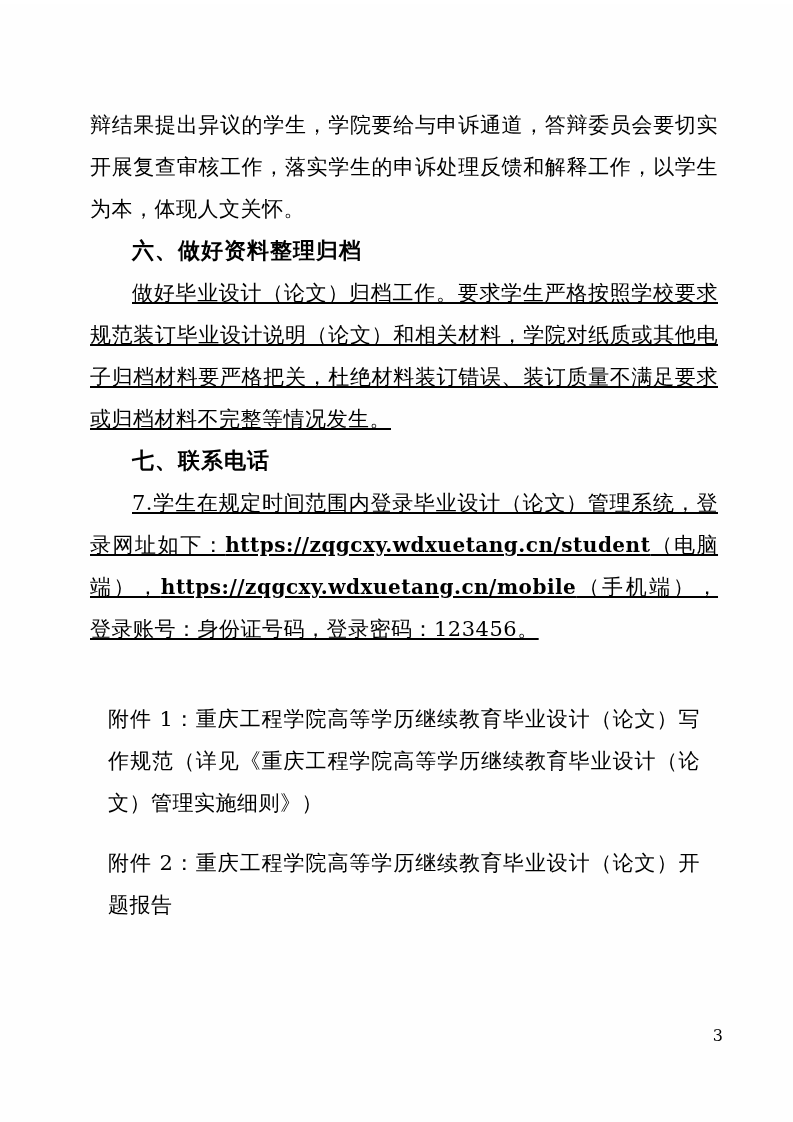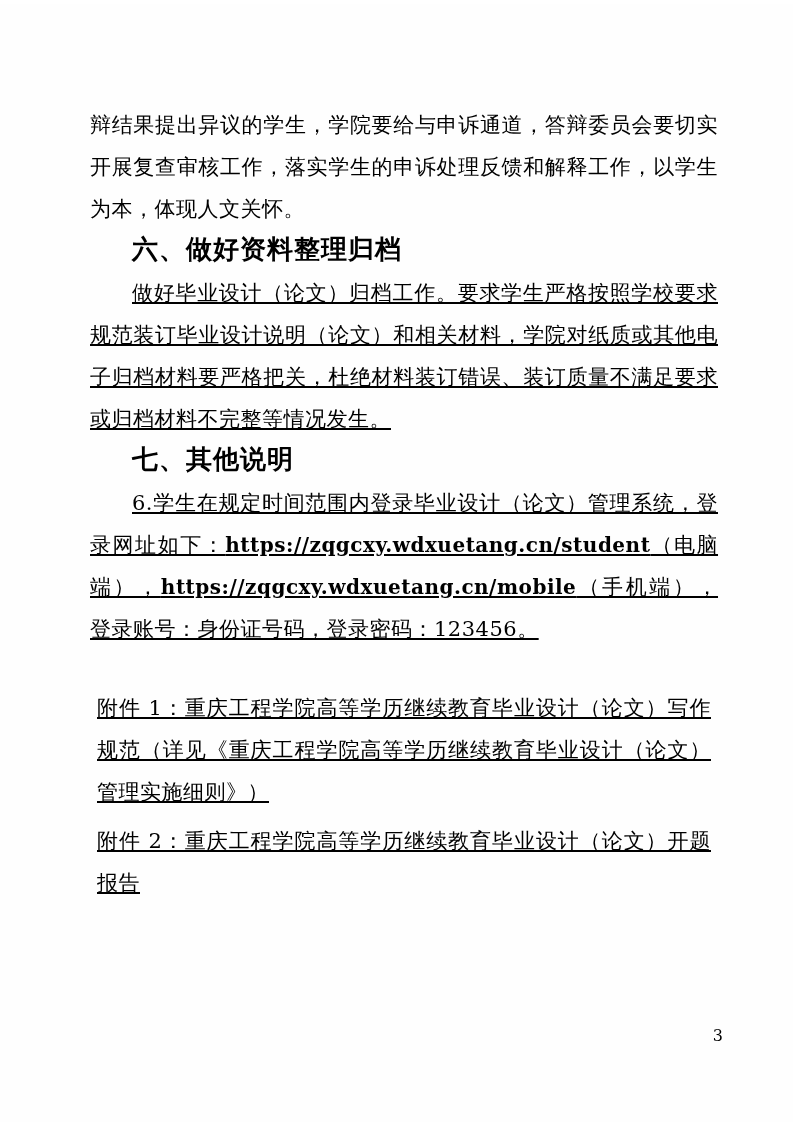--- a/index.html
+++ b/index.html
@@ -35,41 +35,40 @@
     letter-spacing: 0.5px;
     text-align: justify;
     margin: 0;
     font-family: "DejaVu Serif", serif;
   }
   .indent {
     text-indent: 42px;
     text-decoration: underline;
   }
   .heading {
-    font-size: 26px;
+    font-size: 22px;
     line-height: 42px;
     font-weight: bold;
     text-indent: 42px;
     margin: 0;
     letter-spacing: 1px;
-    font-family: Liberation Mono, monospace;
+    font-family: Liberation Serif, serif;
   }
   .url {
     font-family: "DejaVu Serif", serif;
     font-weight: bold;
     font-size: 20px;
     margin-top: 25px;
   }
   .attach {
     font-size: 21px;
     line-height: 42px;
     text-align: justify;
-    margin: 7px;
+    margin: 18px;
     letter-spacing: 0.5px;
-    text-decoration: underline;
   }
   .gap {
     height: 30px;
   }
   .pagenum {
     position: absolute;
     right: 70px;
     top: 1022px;
     font-size: 16px;
     font-family: "DejaVu Serif", serif;
@@ -81,24 +80,24 @@
 
 <div class="page">
   <div class="content">
 
     <p class="para">辩结果提出异议的学生，学院要给与申诉通道，答辩委员会要切实开展复查审核工作，落实学生的申诉处理反馈和解释工作，以学生为本，体现人文关怀。</p>
 
     <p class="heading">六、做好资料整理归档</p>
 
     <p class="para indent">做好毕业设计（论文）归档工作。要求学生严格按照学校要求规范装订毕业设计说明（论文）和相关材料，学院对纸质或其他电子归档材料要严格把关，杜绝材料装订错误、装订质量不满足要求或归档材料不完整等情况发生。</p>
 
-    <p class="heading">七、其他说明</p>
+    <p class="heading">七、联系电话</p>
 
     <p class="para indent">
-      <span>6.学生在规定时间范围内登录毕业设计（论文）管理系统，登录网址如下：</span><span class="url">https://zqgcxy.wdxuetang.cn/student</span><span>（电脑端），</span><span class="url">https://zqgcxy.wdxuetang.cn/mobile</span><span>（手机端），登录账号：身份证号码，登录密码：123456。</span>
+      <span>7.学生在规定时间范围内登录毕业设计（论文）管理系统，登录网址如下：</span><span class="url">https://zqgcxy.wdxuetang.cn/student</span><span>（电脑端），</span><span class="url">https://zqgcxy.wdxuetang.cn/mobile</span><span>（手机端），登录账号：身份证号码，登录密码：123456。</span>
     </p>
 
 
 
     <div class="gap"></div>
 
     <p class="attach">附件 1：重庆工程学院高等学历继续教育毕业设计（论文）写作规范（详见《重庆工程学院高等学历继续教育毕业设计（论文）管理实施细则》）</p>
     <p class="attach">附件 2：重庆工程学院高等学历继续教育毕业设计（论文）开题报告</p>
 
   </div>

